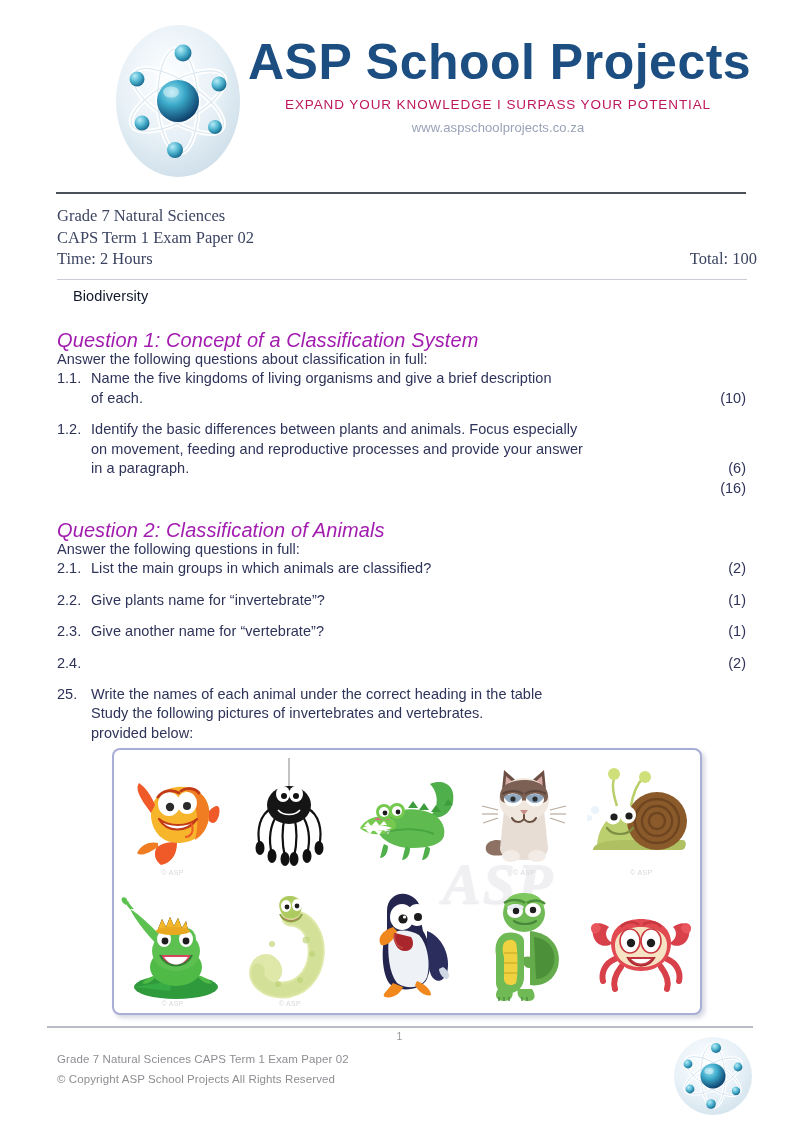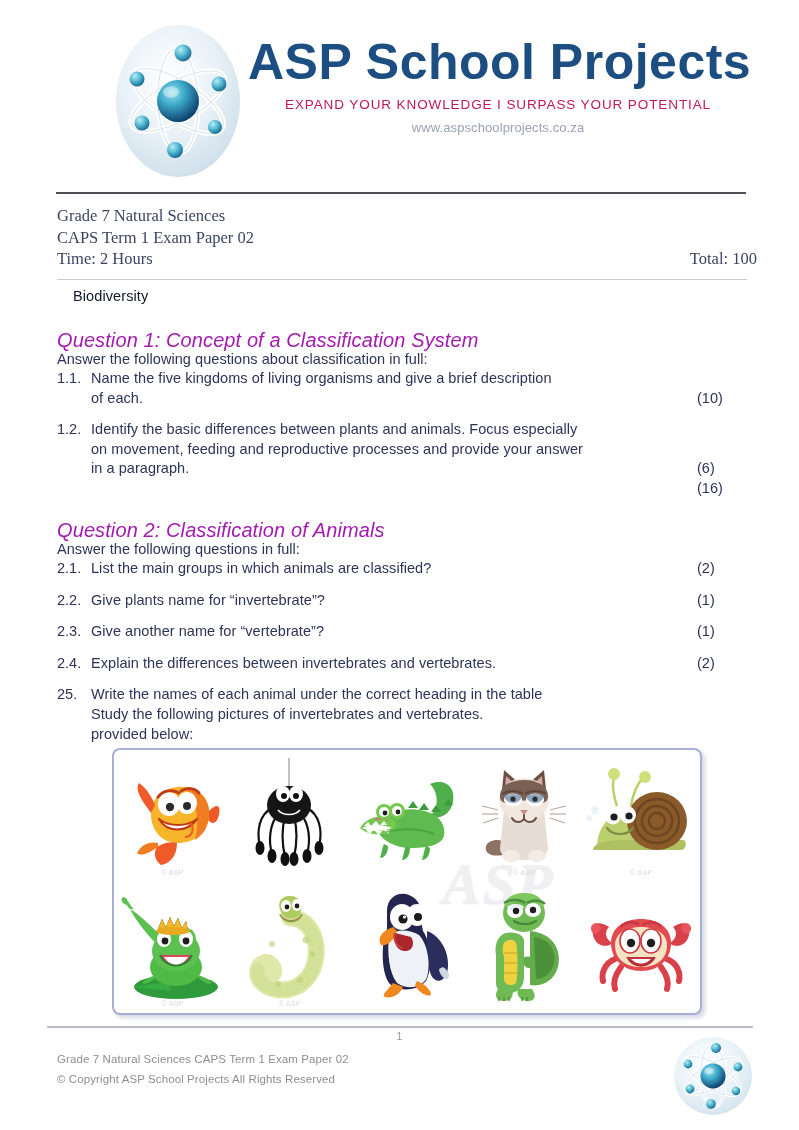--- a/index.html
+++ b/index.html
@@ -137,23 +137,23 @@
     margin-left: 34px;
     margin-right: 70px;
     font-size: 14.5px;
     color: #2e3359;
     line-height: 19.6px;
     letter-spacing: 0.05px;
   }
   .q-text .ln { display: block; white-space: nowrap; }
   .q-marks {
     position: absolute;
-    right: 0;
+    right: 11px;
     width: 60px;
-    text-align: left;
+    text-align: right;
     font-size: 14.5px;
     color: #2e3359;
     line-height: 19.6px;
   }
   .q-gap { height: 12px; }
 
   
   .image-panel {
     position: absolute;
     left: 112px; top: 748px;
@@ -360,23 +360,20 @@
       <div class="q-text">
         <span class="ln">Give another name for “vertebrate”?</span>
       </div>
       <div class="q-marks" style="top:0;">(1)</div>
     </div>
 
     <div class="q-gap"></div>
 
     <div class="q-item">
       <div class="q-num">2.4.</div>
-      <div class="q-text">
-        <span class="ln">Explain the differences between invertebrates and vertebrates.</span>
-      </div>
       <div class="q-marks" style="top:0;">(2)</div>
     </div>
 
     <div class="q-gap"></div>
 
     <div class="q-item">
       <div class="q-num">25.</div>
       <div class="q-text">
         <span class="ln">Write the names of each animal under the correct heading in the table</span>
         <span class="ln">Study the following pictures of invertebrates and vertebrates.</span>

